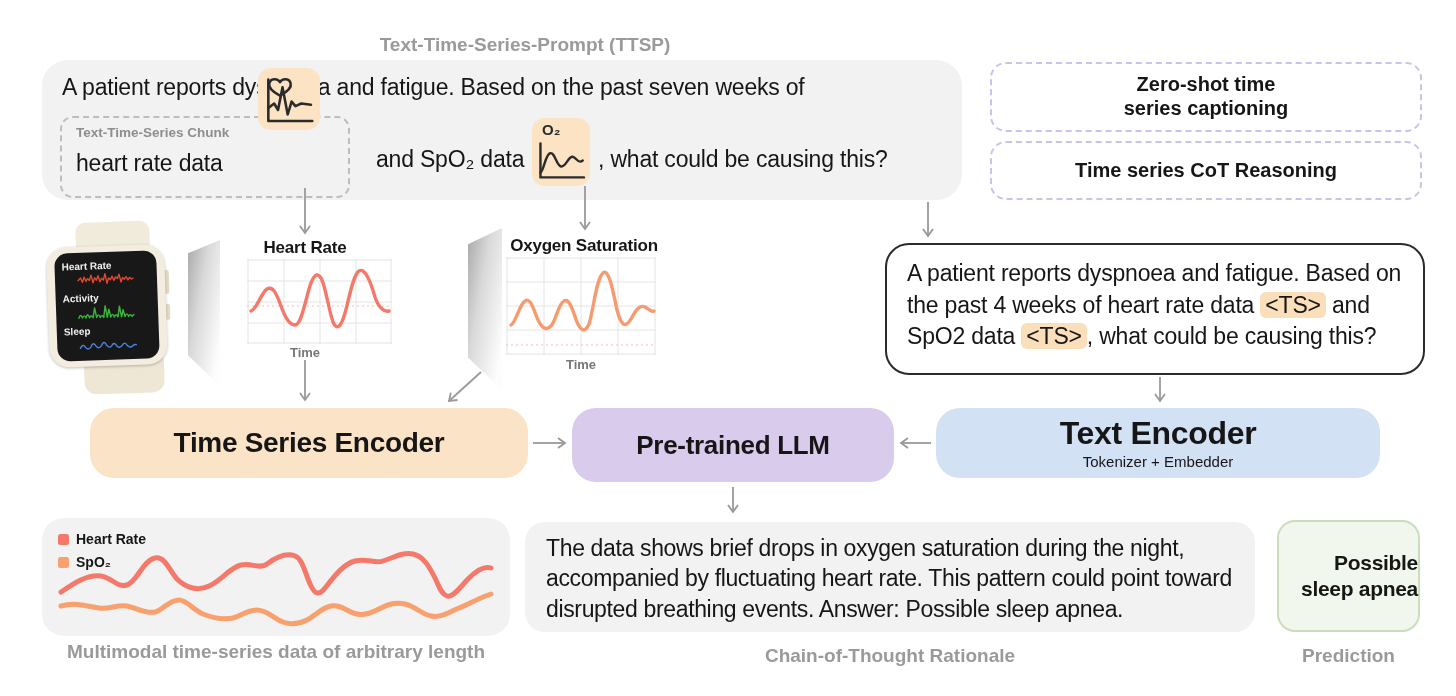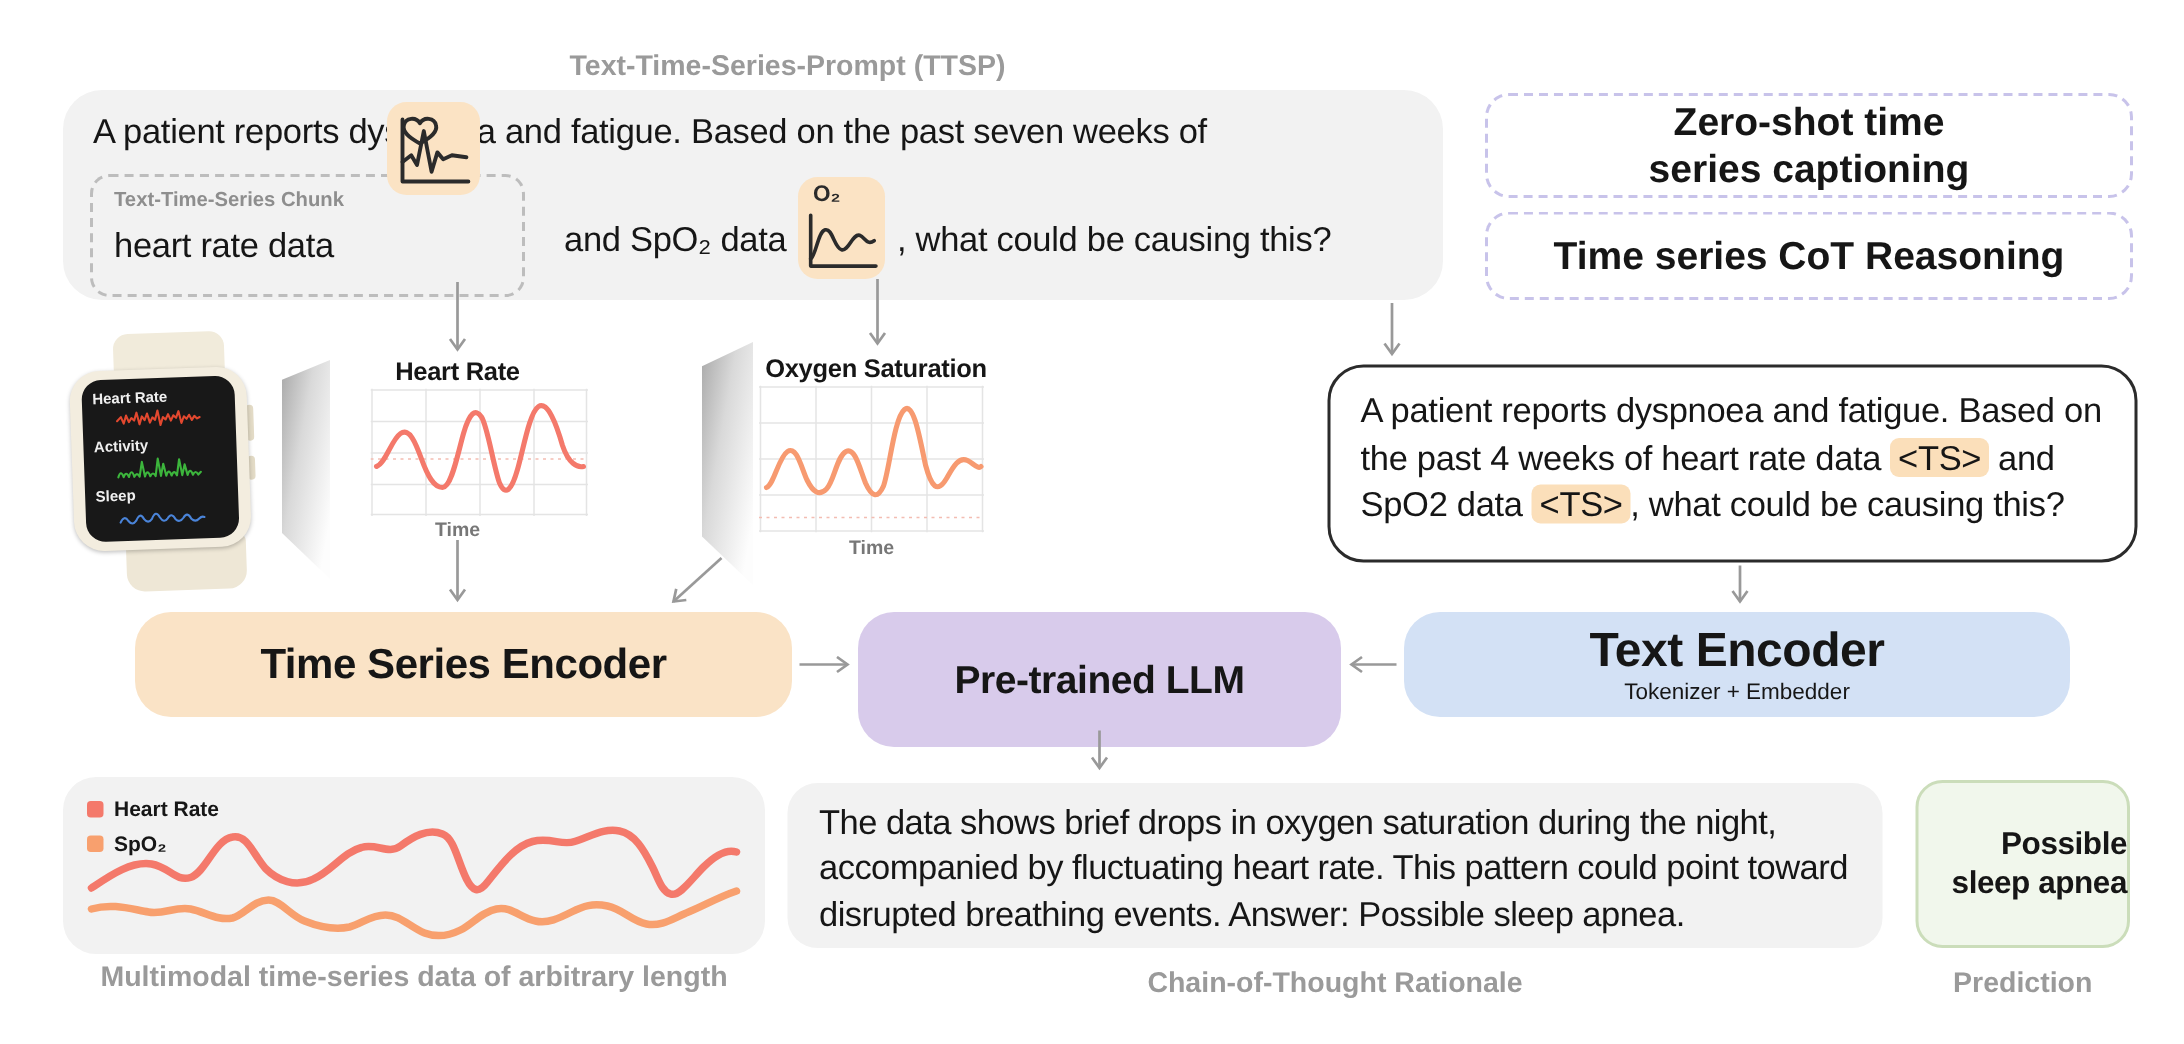--- a/index.html
+++ b/index.html
@@ -18,21 +18,21 @@
   #chunk-text{left:14px;top:32px;white-space:nowrap;}
   .prompt-icon{background:#fbe3c4;border-radius:13px;}
   #hr-icon{left:216px;top:8px;width:62px;height:62px;}
   #o2-icon{left:490px;top:58px;width:58px;height:68px;}
   #o2-label{position:absolute;left:10px;top:3px;font-size:15px;font-weight:700;color:#2b2b2b;}
   #mid-text{left:334px;top:86px;white-space:nowrap;}
   #end-text{left:556px;top:86px;white-space:nowrap;}
 
   
   #cap-title{left:1090px;top:34px;width:230px;}
-  .cap-box{left:990px;width:428px;border:2px dashed #c8c3ea;border-radius:16px;display:flex;align-items:center;justify-content:center;text-align:center;font-weight:700;font-size:26px;white-space:pre-line;line-height:1.18;}
+  .cap-box{left:990px;width:428px;border:2px dashed #c8c3ea;border-radius:16px;display:flex;align-items:center;justify-content:center;text-align:center;font-weight:700;font-size:20px;white-space:pre-line;line-height:1.18;}
   #cap-box-1{top:62px;height:66px;}
   #cap-box-2{top:141px;height:55px;}
   #ttsp-title{left:350px;top:34px;width:350px;}
 
   
   #watch{left:26px;top:222px;width:158px;height:172px;transform:rotate(-2deg);}
   #band-top{left:52px;top:0;width:74px;height:32px;background:#f1ebdb;border-radius:10px 10px 4px 4px;}
   #band-bottom{left:56px;top:136px;width:80px;height:36px;background:#eee7d6;border-radius:4px 4px 12px 12px;}
   #watch-case{left:22px;top:24px;width:118px;height:120px;background:#f3eddf;border-radius:20px;box-shadow:0 1px 3px rgba(0,0,0,.25);}
   #watch-btn1{left:139px;top:50px;width:5px;height:24px;background:#e3dbc6;border-radius:3px;}
@@ -63,21 +63,21 @@
   .dotline{stroke:#f3bdb2;stroke-width:1;stroke-dasharray:2 3;}
   .chart-wave{fill:none;stroke-width:3.4;stroke-linecap:round;}
 
   
   #token-prompt{left:885px;top:243px;width:540px;height:132px;background:#fff;border:2px solid #2b2b2b;border-radius:24px;box-sizing:border-box;padding:13px 20px;line-height:1.38;}
   .ts-token{background:#fbdfba;border-radius:6px;padding:0 5px;}
 
   
   .pipe{display:flex;flex-direction:column;align-items:center;justify-content:center;border-radius:24px;text-align:left;}
   #tse-box{left:90px;top:408px;width:438px;height:70px;background:#fae3c6;font-size:28px;font-weight:700;letter-spacing:-0.3px;}
-  #llm-box{left:572px;top:408px;width:322px;height:90px;background:#d8cbeb;font-size:26px;font-weight:700;letter-spacing:-0.3px;}
+  #llm-box{left:572px;top:408px;width:322px;height:74px;background:#d8cbeb;font-size:26px;font-weight:700;letter-spacing:-0.3px;}
   #te-box{left:936px;top:408px;width:444px;height:70px;background:#d3e1f5;}
   #te-main{font-size:32px;font-weight:700;letter-spacing:-0.3px;line-height:1.1;}
   #te-sub{font-size:15px;font-weight:500;margin-top:2px;}
 
   
   #mm-box{left:42px;top:518px;width:468px;height:118px;border-radius:22px;}
   .legend-row{display:flex;align-items:center;gap:7px;position:absolute;}
   #legend-1{left:16px;top:13px;}
   #legend-2{left:16px;top:36px;}
   .legend-swatch{width:11px;height:11px;border-radius:2.5px;}

